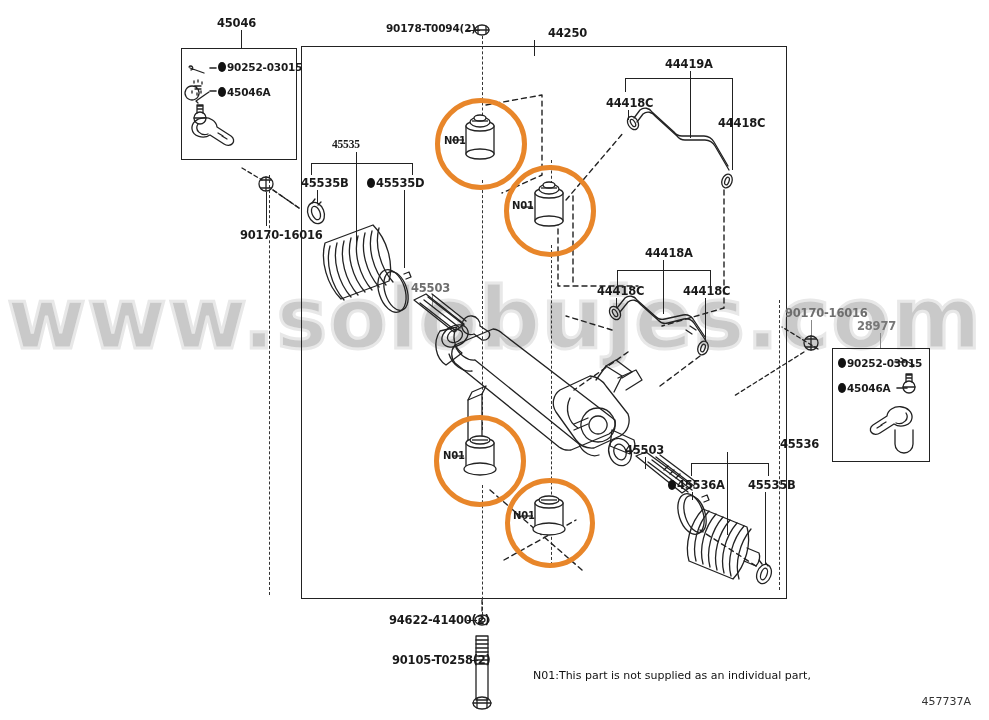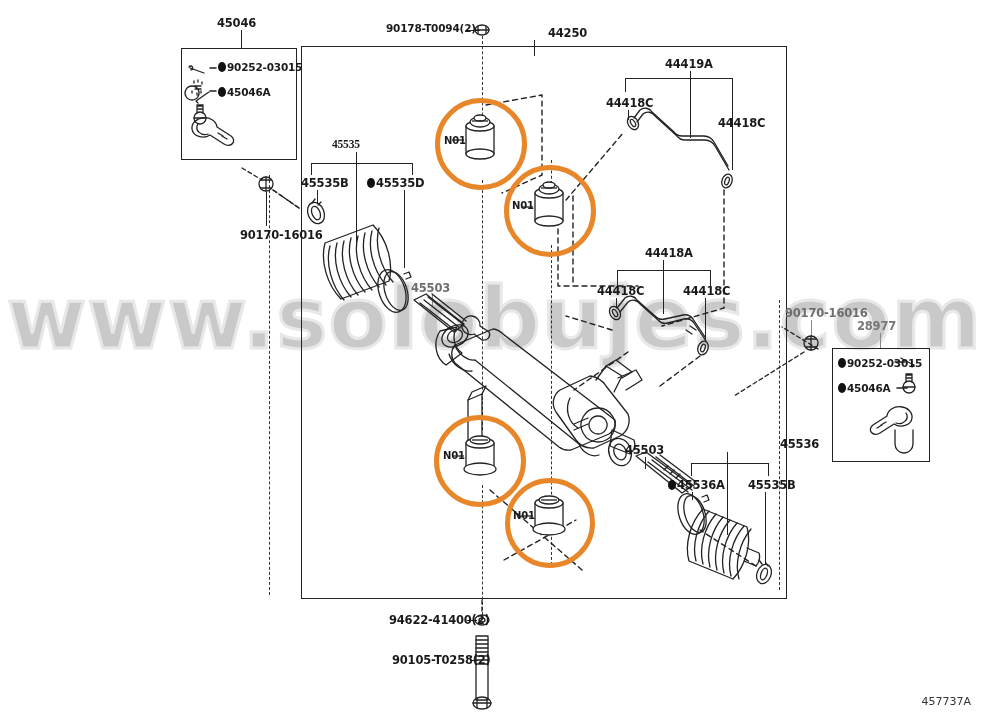--- a/index.html
+++ b/index.html
@@ -407,17 +407,18 @@
 
   <div class="lbl" style="left:389px;top:613px;">94622-41400(2)</div>
   <div class="ln h" style="left:467px;top:620px;width:10px;"></div>
 
   <div class="lbl" style="left:392px;top:653px;">90105-T0258(2)</div>
   <div class="ln h" style="left:470px;top:660px;width:8px;"></div>
 
 
   <div class="note" style="left:533px;top:652px;">
     <br>
+    <span>N01:This part is not supplied as an individual part,</span>
   </div>
 
   <div id="diagram-id">457737A</div>
 
 </div>
 
 </body></html>

